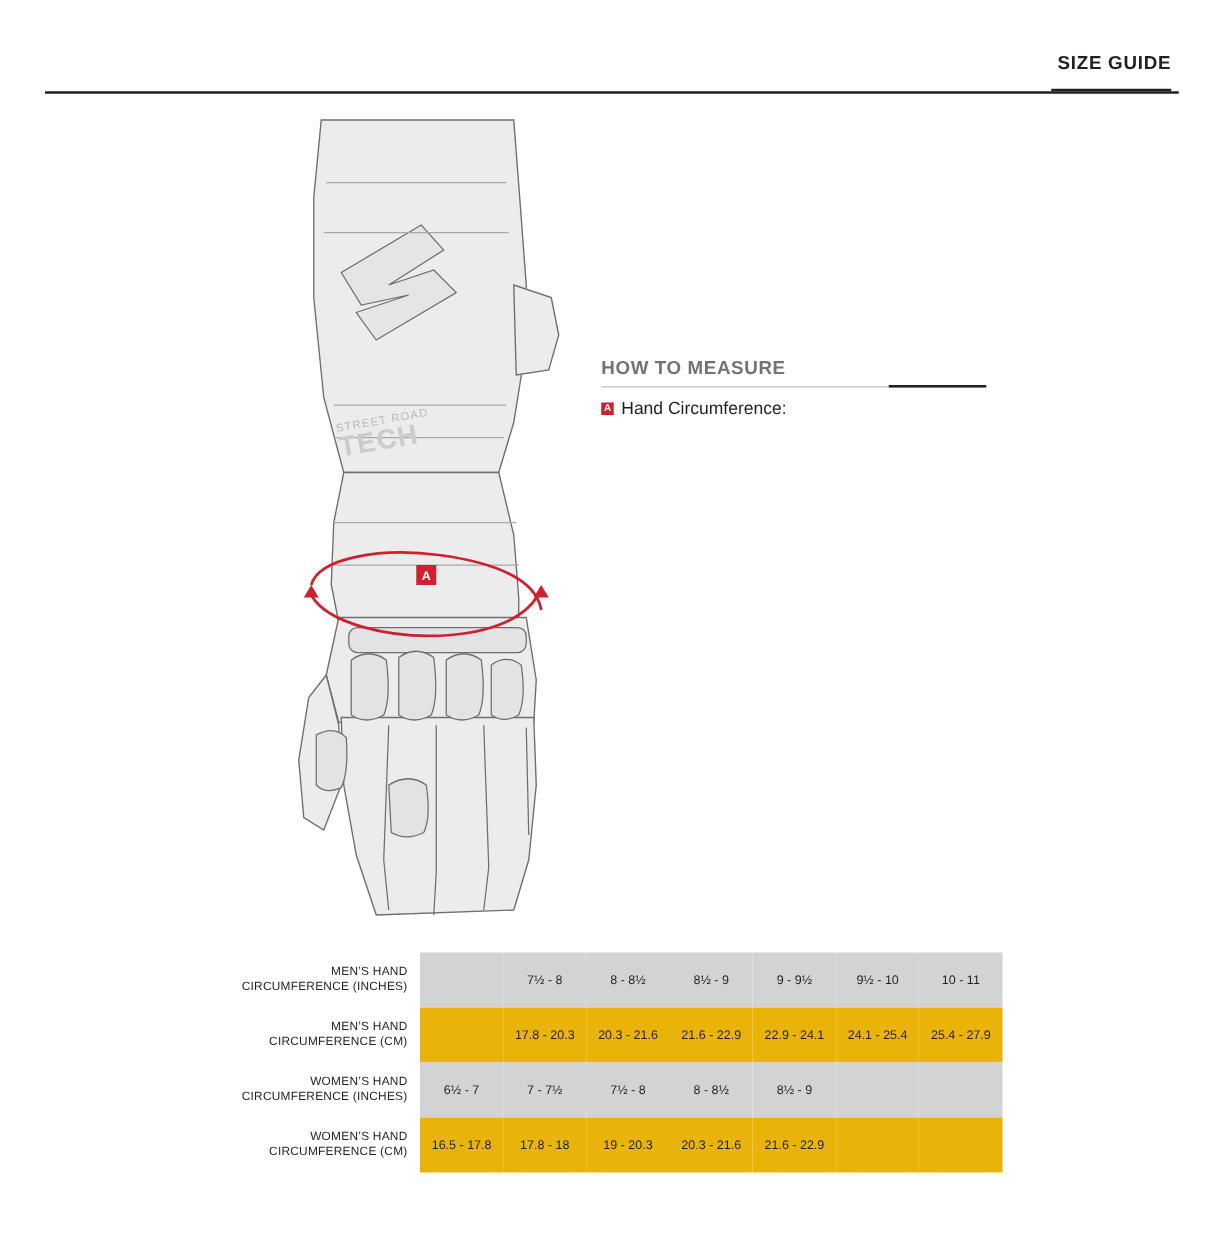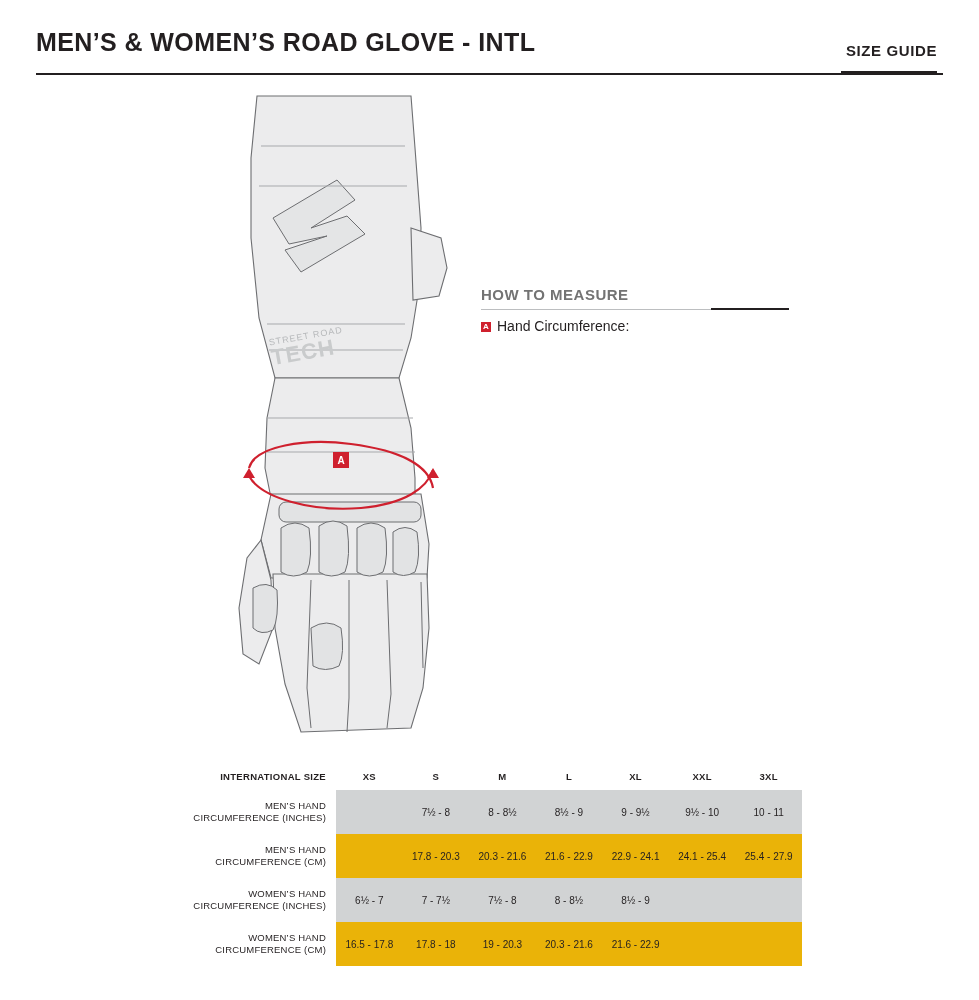--- a/index.html
+++ b/index.html
@@ -188,21 +188,20 @@
   }
   .plain td:not(.label) {
     background: #eab308;
   }
   .label .lbl-line { display: block; }
 </style>
 </head>
 <body>
 
 <div class="header">
-  <div class="header-title">MEN’S &amp; WOMEN’S ROAD GLOVE - INTL</div>
   <div class="size-guide-wrap">
     <div class="size-guide-label">SIZE GUIDE</div>
     <div class="size-guide-rule"></div>
   </div>
   <div class="header-rule"></div>
 </div>
 
 <div class="illustration">
   <svg width="300" height="660" viewBox="0 0 300 660" xmlns="http://www.w3.org/2000/svg">
     <g fill="#ececed" stroke="#6d6e71" stroke-width="1.1">
@@ -273,30 +272,20 @@
   <div class="howto-body">
     <div class="howto-row">
       <span class="badge">A</span>
       <span class="howto-sub">Hand Circumference:</span>
     </div>
   </div>
 </div>
 
 <table class="table">
   <tbody id="table-body">
-      <tr class="row-head">
-        <td class="label">INTERNATIONAL SIZE</td>
-        <td>XS</td>
-        <td>S</td>
-        <td>M</td>
-        <td>L</td>
-        <td>XL</td>
-        <td>XXL</td>
-        <td>3XL</td>
-      </tr>
       <tr class="data-row shaded">
         <td class="label">
           <span class="lbl-line">MEN’S HAND</span>
           <span class="lbl-line">CIRCUMFERENCE (INCHES)</span>
         </td>
         <td></td>
         <td>7½ - 8</td>
         <td>8 - 8½</td>
         <td>8½ - 9</td>
         <td>9 - 9½</td>

